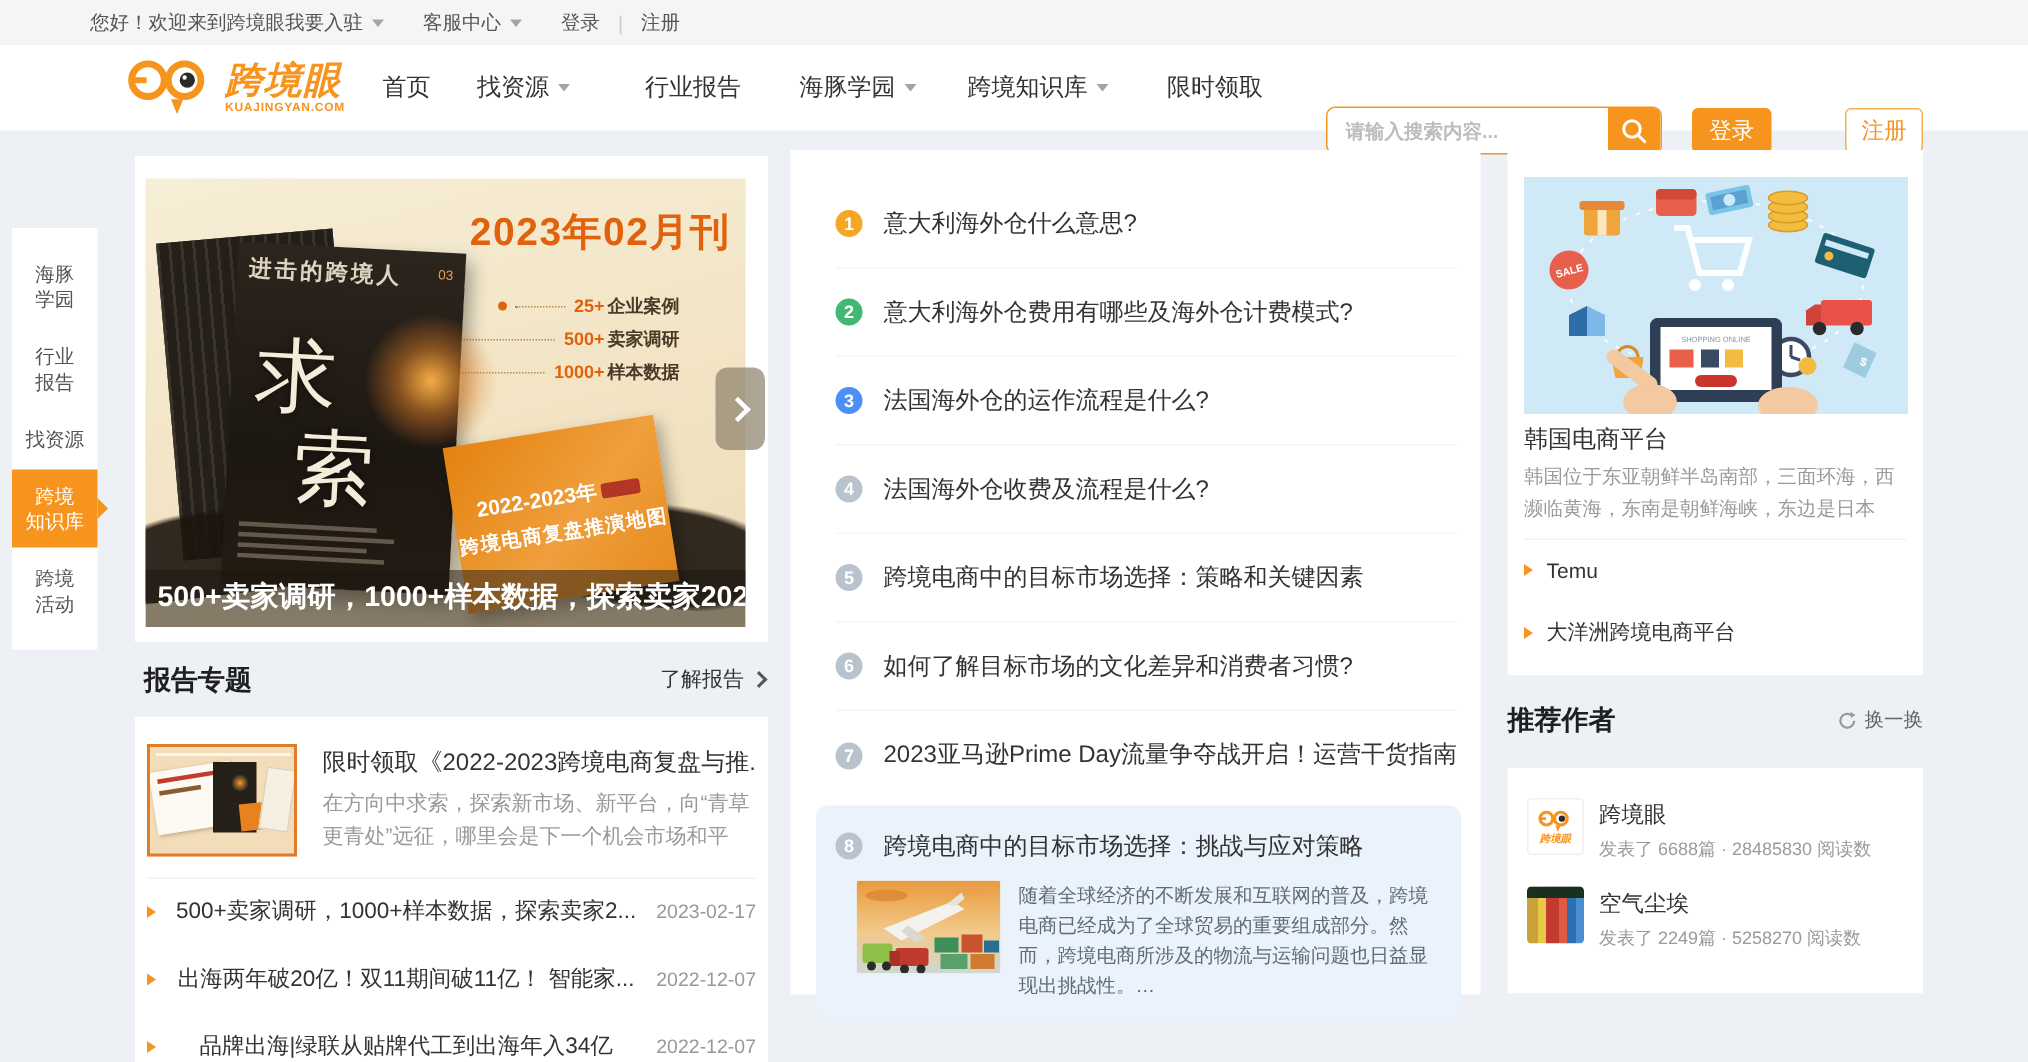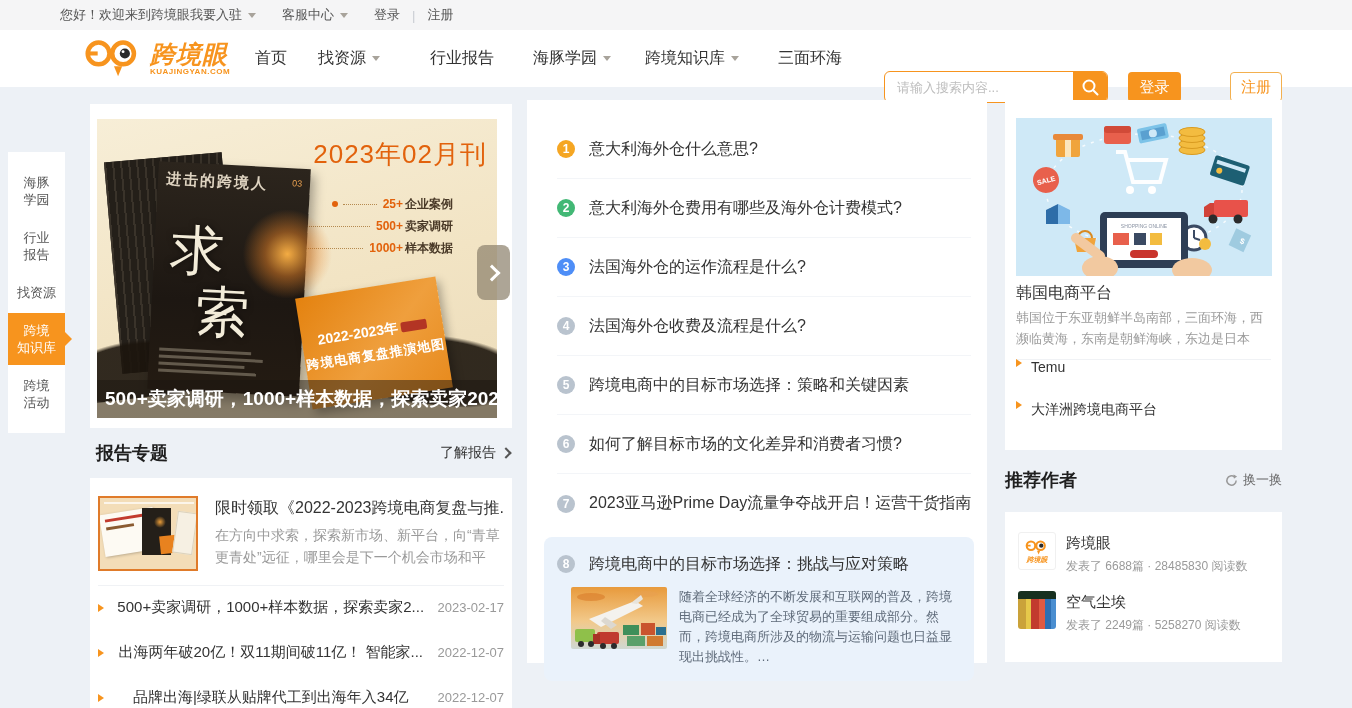--- a/index.html
+++ b/index.html
@@ -19,39 +19,39 @@
   .caret{width:0;height:0;border-top:5px solid #a8a39b;border-left:4px solid transparent;border-right:4px solid transparent;display:inline-block;margin-left:6px;}
   .tb-sep{color:#c9ccd2;margin:0 2px;}
   
   .header{position:absolute;top:30px;left:0;width:100%;height:57px;background:#fff;}
   .logo{position:absolute;left:85px;top:6px;display:flex;align-items:center;gap:7px;cursor:pointer;}
   .logo-text .cn{font-size:25px;font-weight:bold;font-style:italic;color:#f7941e;line-height:26px;letter-spacing:1px;}
   .logo-text .en{font-size:8px;font-weight:bold;color:#f7941e;letter-spacing:.5px;}
   .nav-item{position:absolute;top:0;height:57px;display:flex;align-items:center;font-size:16px;color:#333;cursor:pointer;}
   .searchbox{position:absolute;left:884px;top:41px;width:224px;height:32px;box-sizing:border-box;
     border:1px solid #f7941e;border-radius:6px;background:#fff;display:flex;overflow:hidden;}
-  .searchbox input{flex:1;border:0;outline:none;padding:0 0 0 12px;font-size:13px;color:#333;font-family:inherit;background:transparent;}
+  .searchbox input{flex:1;border:0;outline:none;padding:0 0 0 12px;font-size:13px;color:#333;font-family:inherit;background:transparent;font-weight:bold;}
   .searchbox input::placeholder{color:#bdbdbd;}
   .search-btn{width:53px;background:#f7941e;border:0;display:flex;align-items:center;justify-content:center;cursor:pointer;}
   .btn{position:absolute;top:42px;height:30px;border-radius:4px;font-size:15px;display:flex;align-items:center;justify-content:center;cursor:pointer;box-sizing:border-box;font-family:inherit;}
   .btn-login{left:1128px;width:53px;background:#f7941e;color:#fff;border:0;}
   .btn-reg{left:1230px;width:52px;background:#fff;color:#f7941e;border:1px solid #f3b04f;}
   
   .sidebar{position:absolute;left:8px;top:152px;width:57px;background:#fff;padding:10px 0;box-sizing:border-box;}
   .side-item{display:block;text-align:center;font-size:13px;color:#555;line-height:17px;padding:9px 0;margin:3px 0;white-space:pre-line;cursor:pointer;}
   .side-item.active{background:#f7941e;color:#fff;position:relative;}
   .side-item.active::after{content:"";position:absolute;right:-7px;top:50%;margin-top:-7px;
     border-left:7px solid #f7941e;border-top:7px solid transparent;border-bottom:7px solid transparent;}
   
   .card{position:absolute;background:#fff;}
   
   .banner-card{left:90px;top:104px;width:422px;height:324px;}
   .banner{position:absolute;left:7px;top:15px;width:400px;height:299px;overflow:hidden;
     background:linear-gradient(165deg,#f7eed7 0%,#f2e4c4 55%,#ecdcba 100%);}
-  .bn-issue{position:absolute;right:10px;top:18px;font-size:26px;font-weight:normal;color:#e2620c;letter-spacing:1px;z-index:2;}
+  .bn-issue{position:absolute;right:10px;top:18px;font-size:26px;font-weight:bold;color:#e2620c;letter-spacing:1px;z-index:2;}
   .bn-points{position:absolute;right:44px;top:74px;z-index:2;}
   .bn-point{display:flex;align-items:center;justify-content:flex-end;height:22px;font-size:12px;font-weight:bold;color:#4a3a28;}
   .bn-dot{width:6px;height:6px;border-radius:50%;background:#e2620c;margin-right:5px;}
   .bn-lead{border-top:1px dotted #b58a4f;margin-right:6px;}
   .bn-point:nth-child(1) .bn-lead{width:34px;}
   .bn-point:nth-child(2) .bn-lead{width:70px;}
   .bn-point:nth-child(3) .bn-lead{width:100px;}
   .bn-num{color:#e2620c;margin-right:2px;}
   .cover-back{position:absolute;left:16px;top:38px;width:118px;height:212px;background:#241f19;transform:rotate(-5deg);z-index:1;
     background-image:repeating-linear-gradient(90deg,#3a332a 0 2px,#241f19 2px 8px);}
@@ -117,21 +117,21 @@
   .qa-row8-body{display:flex;gap:12px;margin:8px 0 0 14px;}
   .qa-thumb{width:96px;height:62px;flex:none;border-radius:2px;overflow:hidden;}
   .qa-desc{width:308px;font-size:13px;color:#5f6b7a;line-height:20px;}
   
   .plat-card{left:1005px;top:100px;width:277px;height:350px;}
   .plat-img{position:absolute;left:11px;top:18px;width:256px;height:158px;overflow:hidden;cursor:pointer;}
   .plat-title{position:absolute;left:11px;top:183px;font-size:16px;color:#333;cursor:pointer;}
   .plat-desc{position:absolute;left:11px;top:207px;width:254px;font-size:13px;color:#9a9a9a;line-height:21px;height:42px;overflow:hidden;}
   .plat-divider{position:absolute;left:11px;right:11px;top:259px;border-top:1px solid #f0f2f5;}
   .plat-links{position:absolute;left:11px;right:11px;top:259px;}
-  .plat-link{height:42px;display:flex;align-items:flex-start;gap:9px;font-size:14px;color:#333;cursor:pointer;}
+  .plat-link{height:42px;display:flex;align-items:center;gap:9px;font-size:14px;color:#333;cursor:pointer;}
   .sec-head-right{left:1005px;top:468px;width:277px;}
   .sec-refresh{display:flex;align-items:center;gap:5px;font-size:13px;color:#666;cursor:pointer;}
   .auth-card{left:1005px;top:512px;width:277px;height:150px;padding:20px 0 0 13px;box-sizing:border-box;}
   .auth-row{display:flex;gap:10px;margin-bottom:16px;cursor:pointer;}
   .avatar{width:38px;height:38px;flex:none;border-radius:3px;overflow:hidden;}
   .avatar-logo{border:1px solid #f0f0f0;box-sizing:border-box;background:#fff;display:flex;flex-direction:column;align-items:center;justify-content:center;}
   .avatar-logo .mini-name{font-size:7px;font-style:italic;font-weight:bold;color:#f7941e;line-height:8px;}
   .avatar-pencils{background:
     linear-gradient(180deg,#17301f 0 8px,transparent 8px),
     linear-gradient(90deg,#caa23a 0 20%,#e6c84a 20% 34%,#c23b2e 34% 56%,#e05a42 56% 70%,#2d6fb3 70% 86%,#4a8ed0 86% 100%);}
@@ -189,21 +189,21 @@
     </div>
   <div class="nav-item" style="left:645px">
       <span>跨境知识库</span>
       <span class="caret"></span>
     </div>
   <div class="nav-item" style="left:533px">
       <span>海豚学园</span>
       <span class="caret"></span>
     </div>
   <div class="nav-item" style="left:778px">
-      <span>三面环海</span>
+      <span>限时领取</span>
     </div>
 
   <div class="searchbox">
     <input type="text" placeholder="请输入搜索内容..." style="">
     <button class="search-btn">
       <svg width="19" height="19" viewBox="0 0 19 19">
         <circle cx="8" cy="8" r="5.5" fill="none" stroke="#fff" stroke-width="2"></circle>
         <line x1="12.2" y1="12.2" x2="16.5" y2="16.5" stroke="#fff" stroke-width="2" stroke-linecap="round"></line>
       </svg>
     </button>

